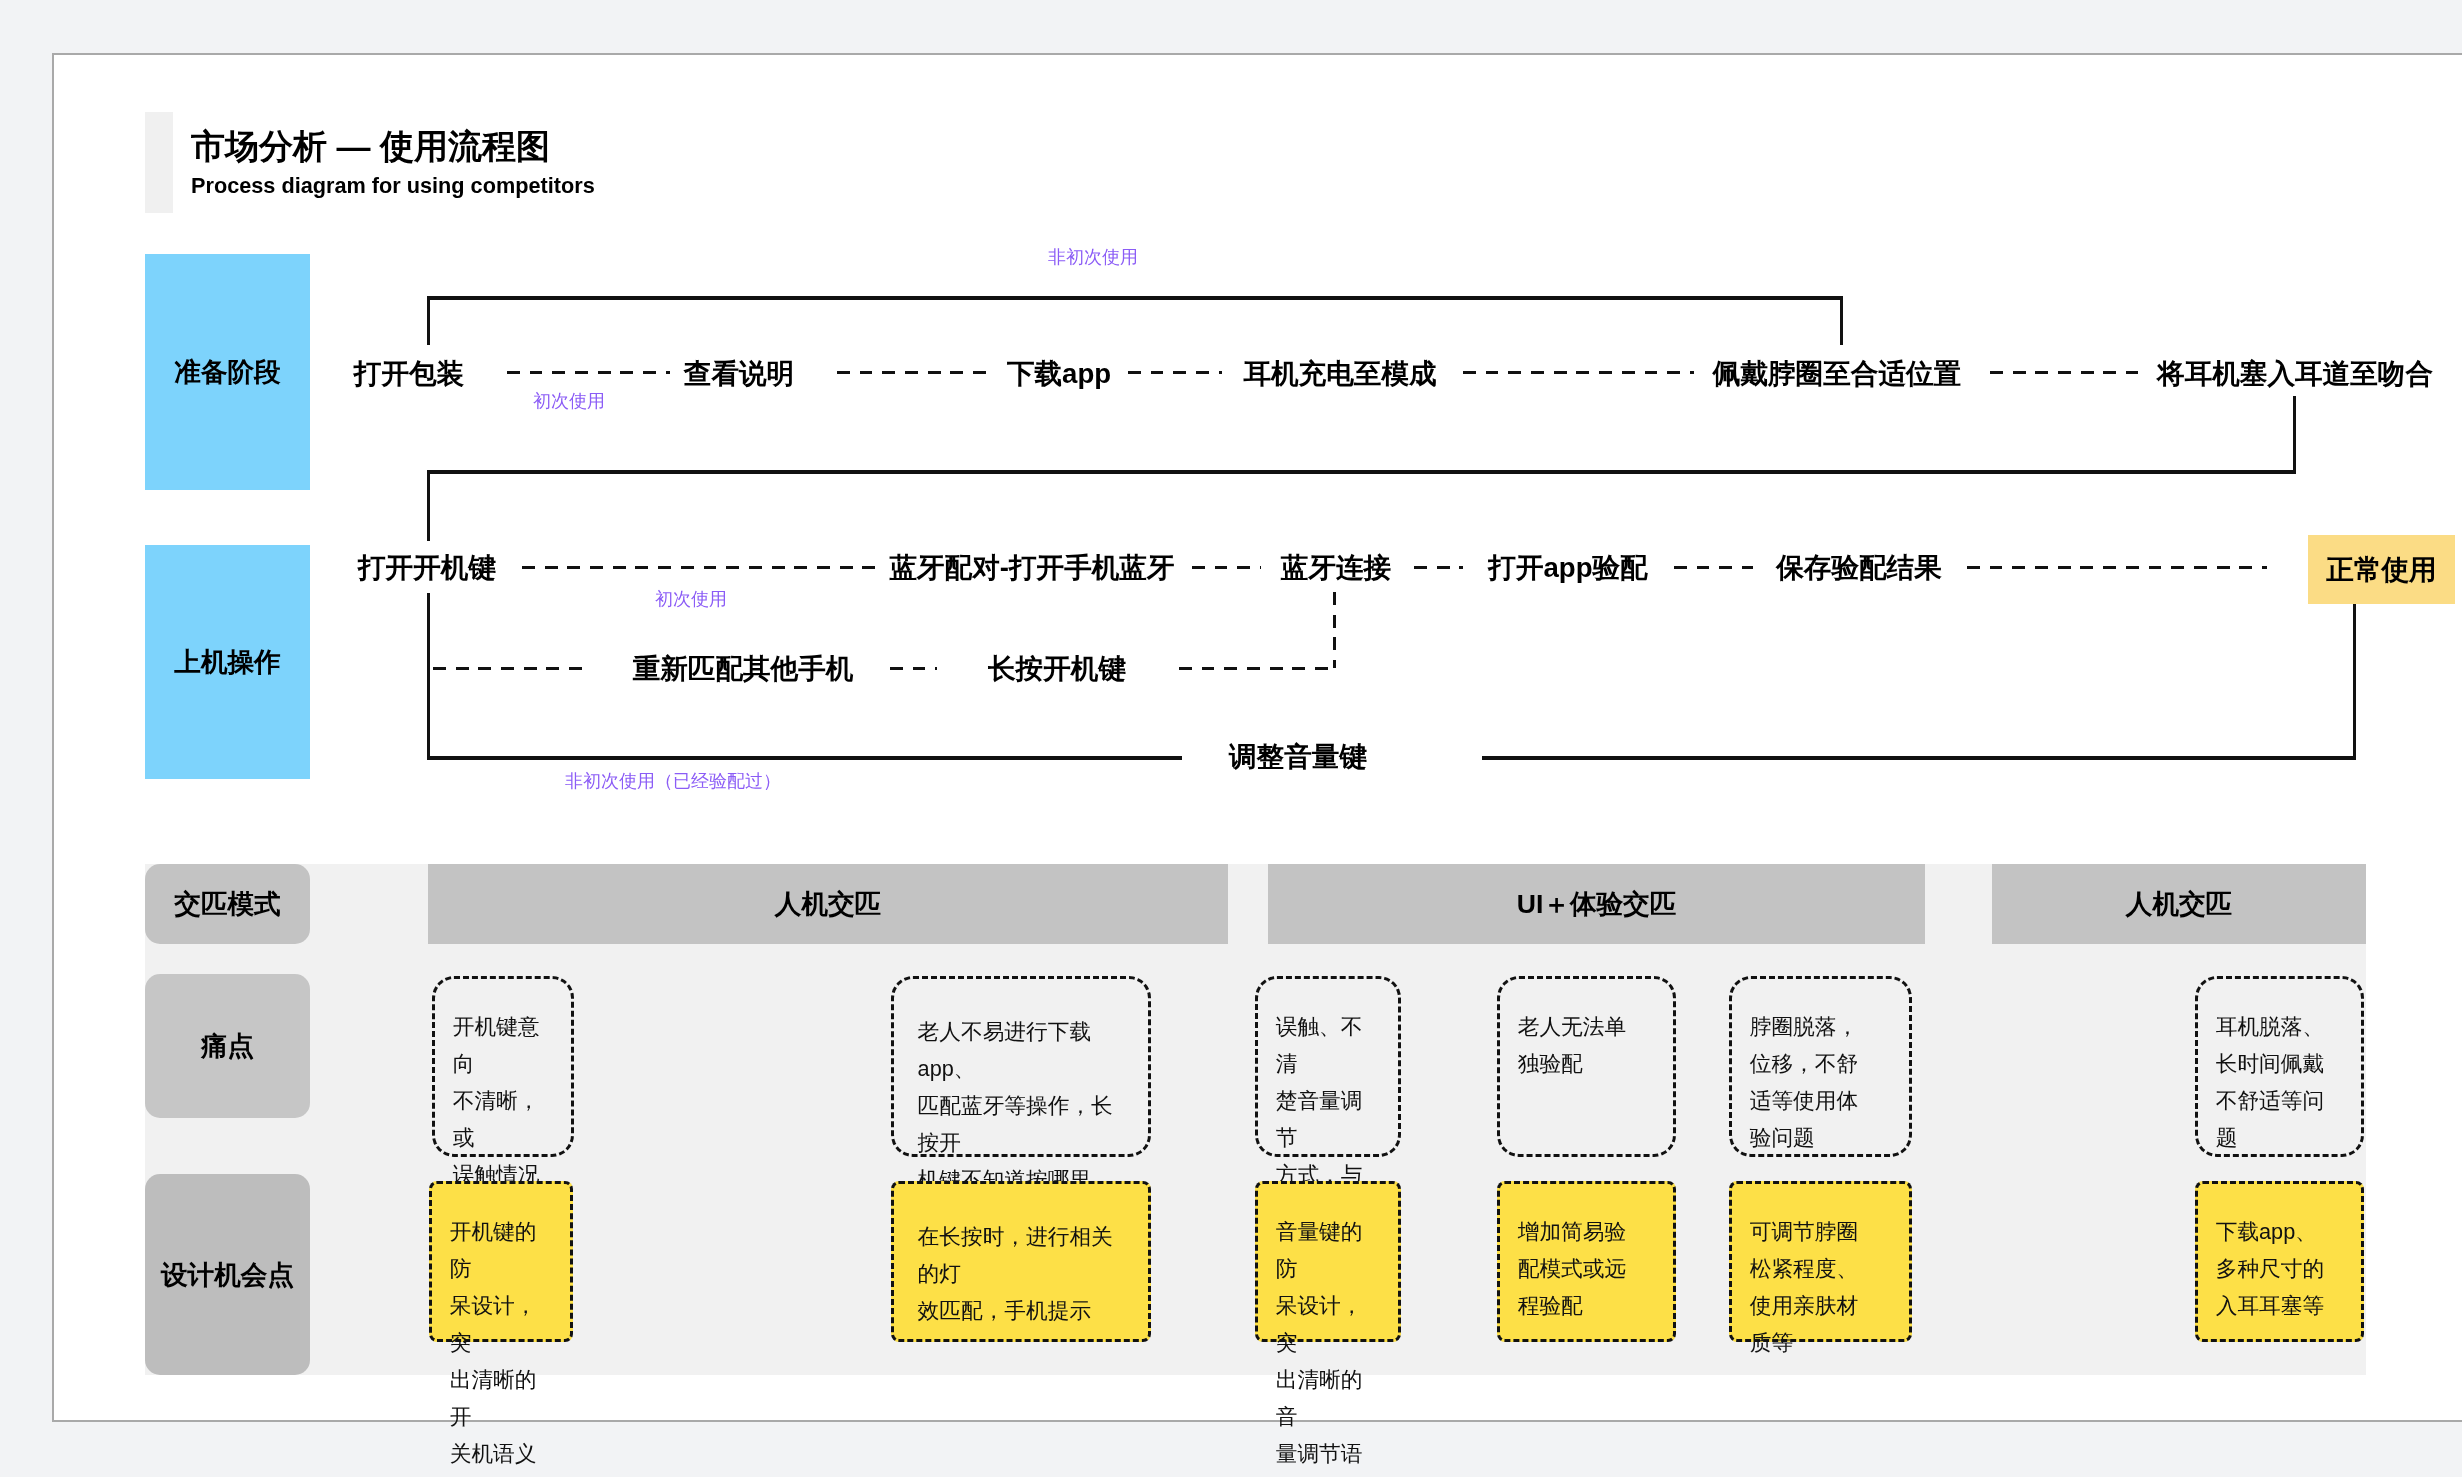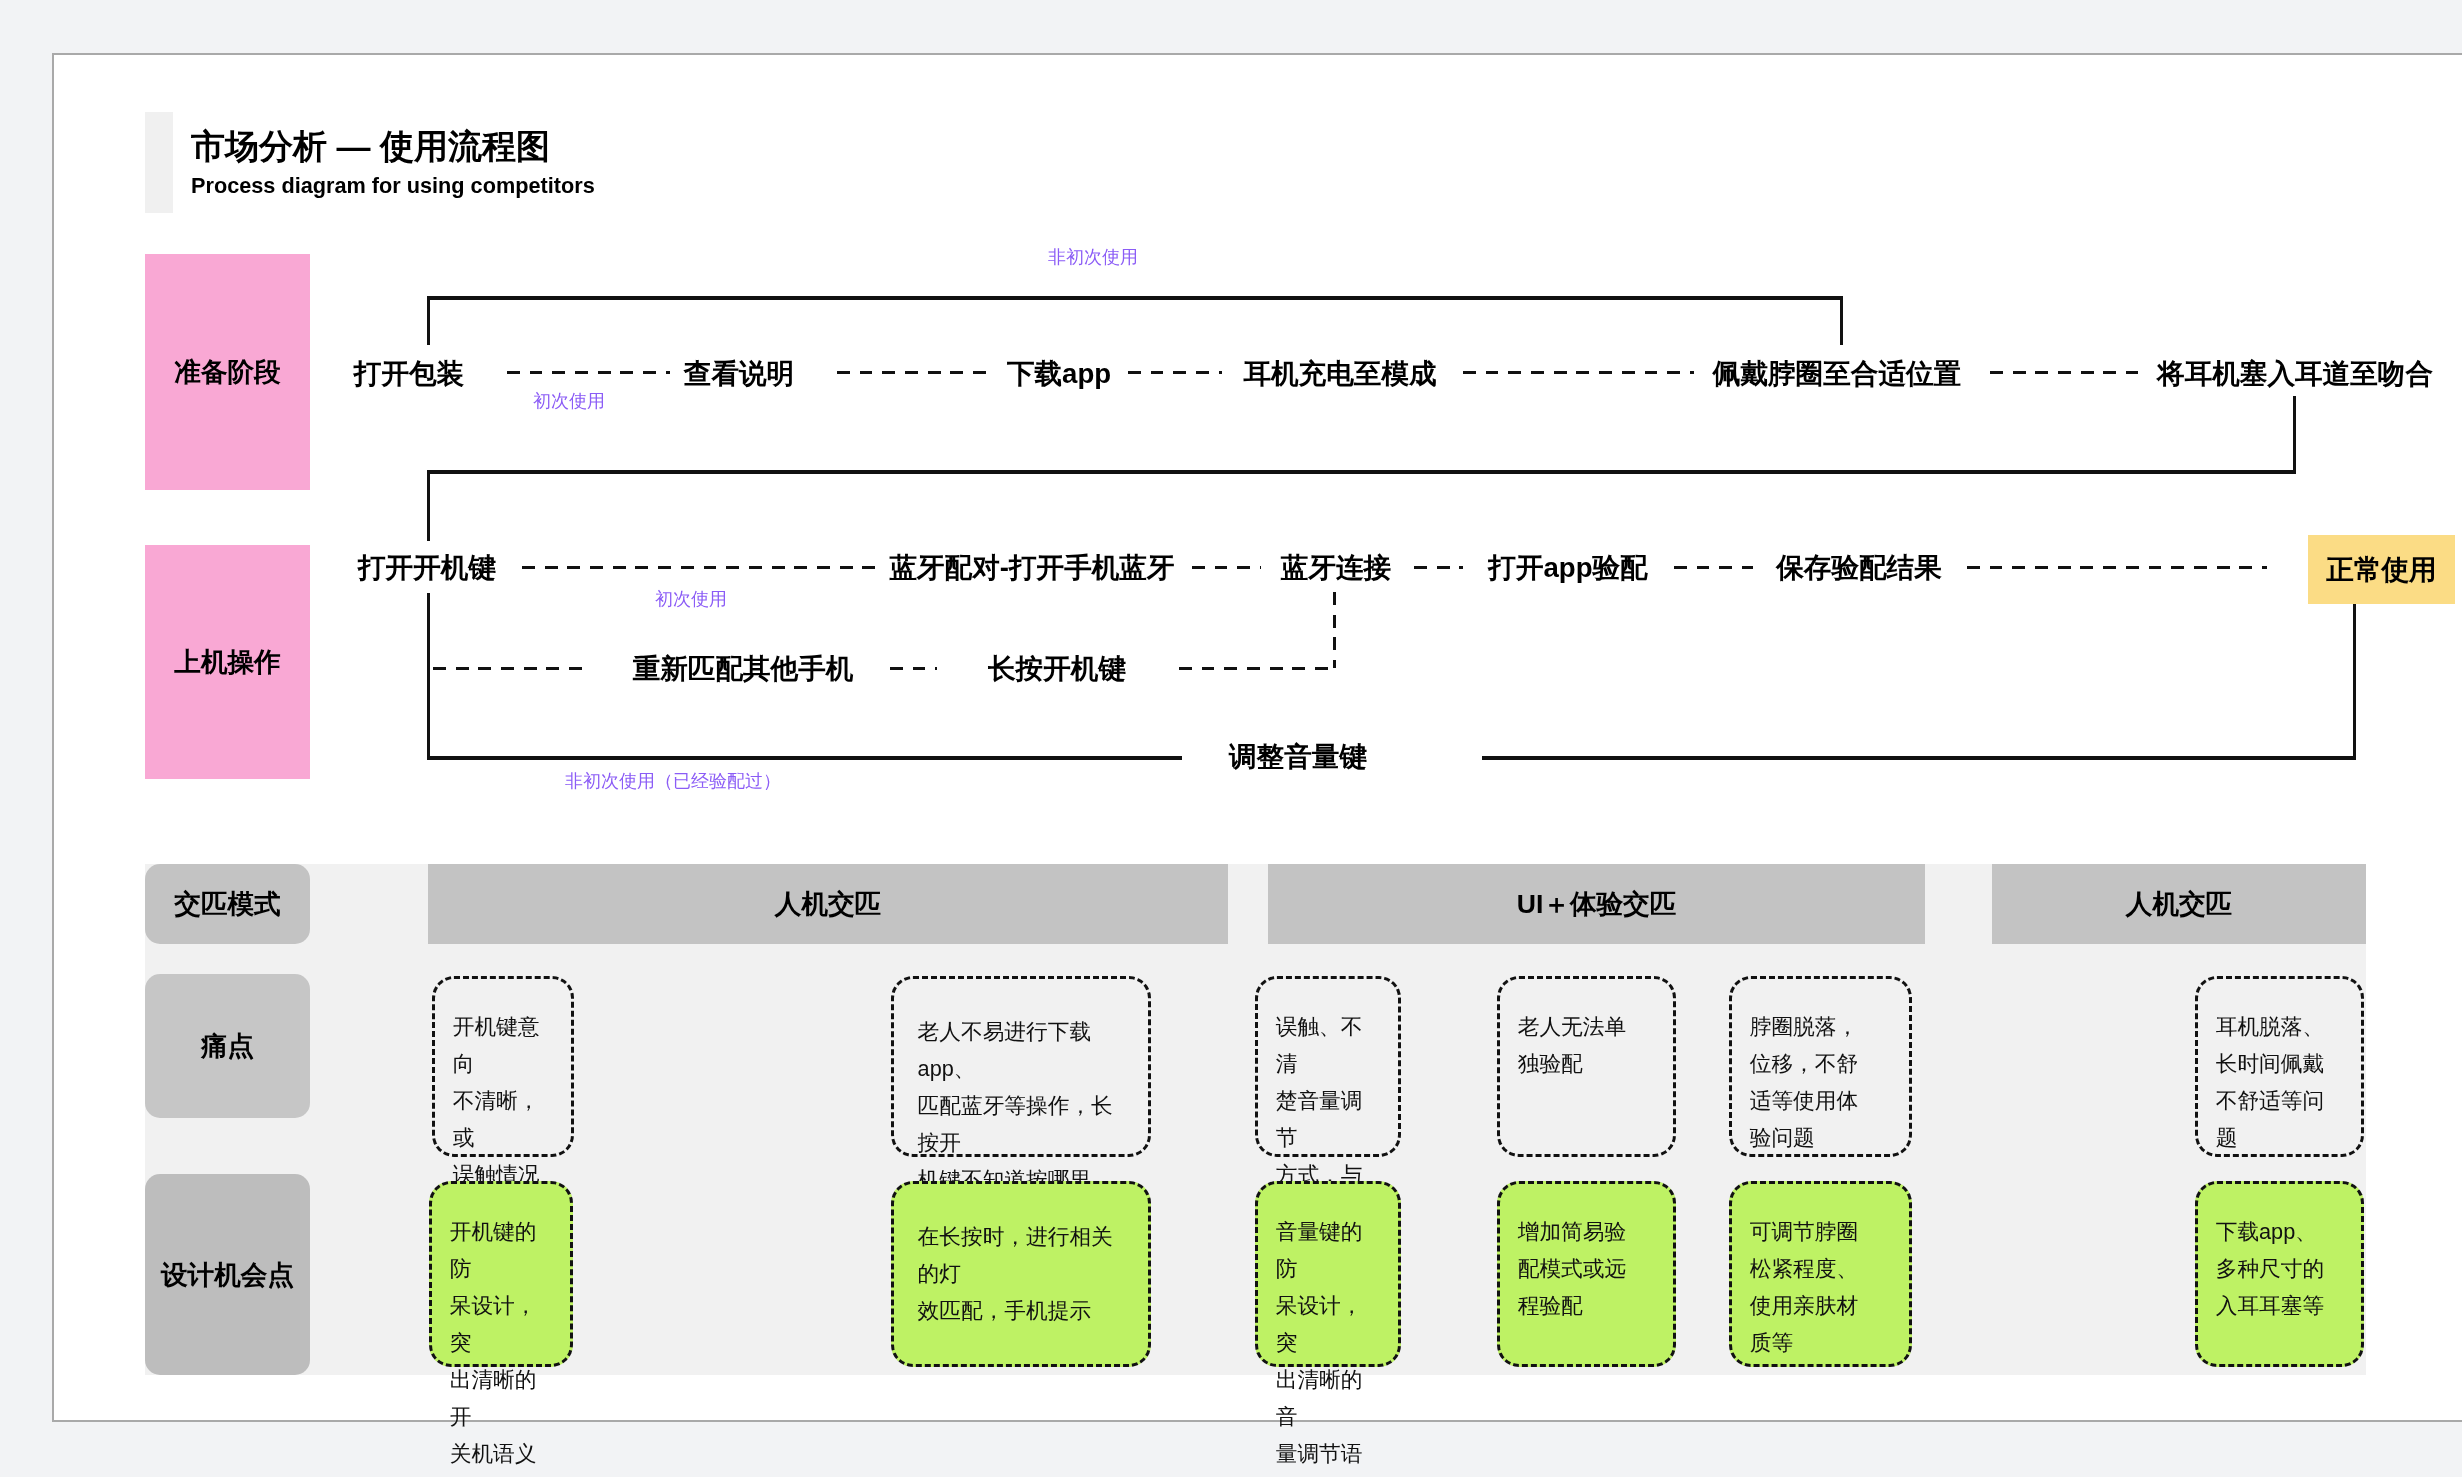--- a/index.html
+++ b/index.html
@@ -13,21 +13,21 @@
   }
   .card{
     position:absolute;left:52px;top:53px;width:2525px;height:1369px;
     background:#ffffff;border:2px solid #a9a9a9;box-sizing:border-box;z-index:0;
   }
   .title-bar{position:absolute;left:145px;top:112px;width:28px;height:101px;background:#f0f0f0;z-index:1;}
   .title{position:absolute;left:191px;top:126px;font-size:34px;line-height:41px;font-weight:bold;white-space:nowrap;z-index:3;}
   .subtitle{position:absolute;left:191px;top:173px;font-size:21.7px;line-height:26.6px;font-weight:bold;white-space:nowrap;z-index:3;}
 
   .stage-box{
-    position:absolute;left:145px;width:165px;background:#f9a8d4;
+    position:absolute;left:145px;width:165px;background:#7dd3fc;
     display:flex;align-items:center;justify-content:center;
     font-weight:bold;font-size:26.6px;z-index:1;
   }
   .node{
     position:absolute;transform:translateX(-50%);
     font-weight:bold;font-size:27.6px;line-height:35px;white-space:nowrap;z-index:3;
   }
   .highlight-node{
     position:absolute;left:2281px;top:535px;width:147px;height:69px;
     background:#FBDC85;display:flex;align-items:center;justify-content:center;
@@ -49,23 +49,23 @@
   .header-box{
     position:absolute;top:864px;height:80px;background:#c3c3c3;
     display:flex;align-items:center;justify-content:center;
     font-weight:bold;font-size:26.6px;z-index:2;
   }
   .pain-box{
     position:absolute;top:976px;height:181px;
     border:3.4px dashed #111;border-radius:22px;box-sizing:border-box;z-index:2;
   }
   .opp-box{
-    position:absolute;top:1181px;height:186px;
-    border:3.4px dashed #111;border-radius:22px;box-sizing:border-box;
-    background:#bef264;z-index:2;
+    position:absolute;top:1181px;height:161px;
+    border:3.4px dashed #111;border-radius:8px;box-sizing:border-box;
+    background:#fde047;z-index:2;
   }
   .box-text{
     padding:28.6px 17.7px;font-size:21.7px;line-height:37px;
     white-space:pre-line;color:#111;
   }
   .wide .box-text{padding:34px 23.6px;}
 </style>
 </head>
 <body>
 

